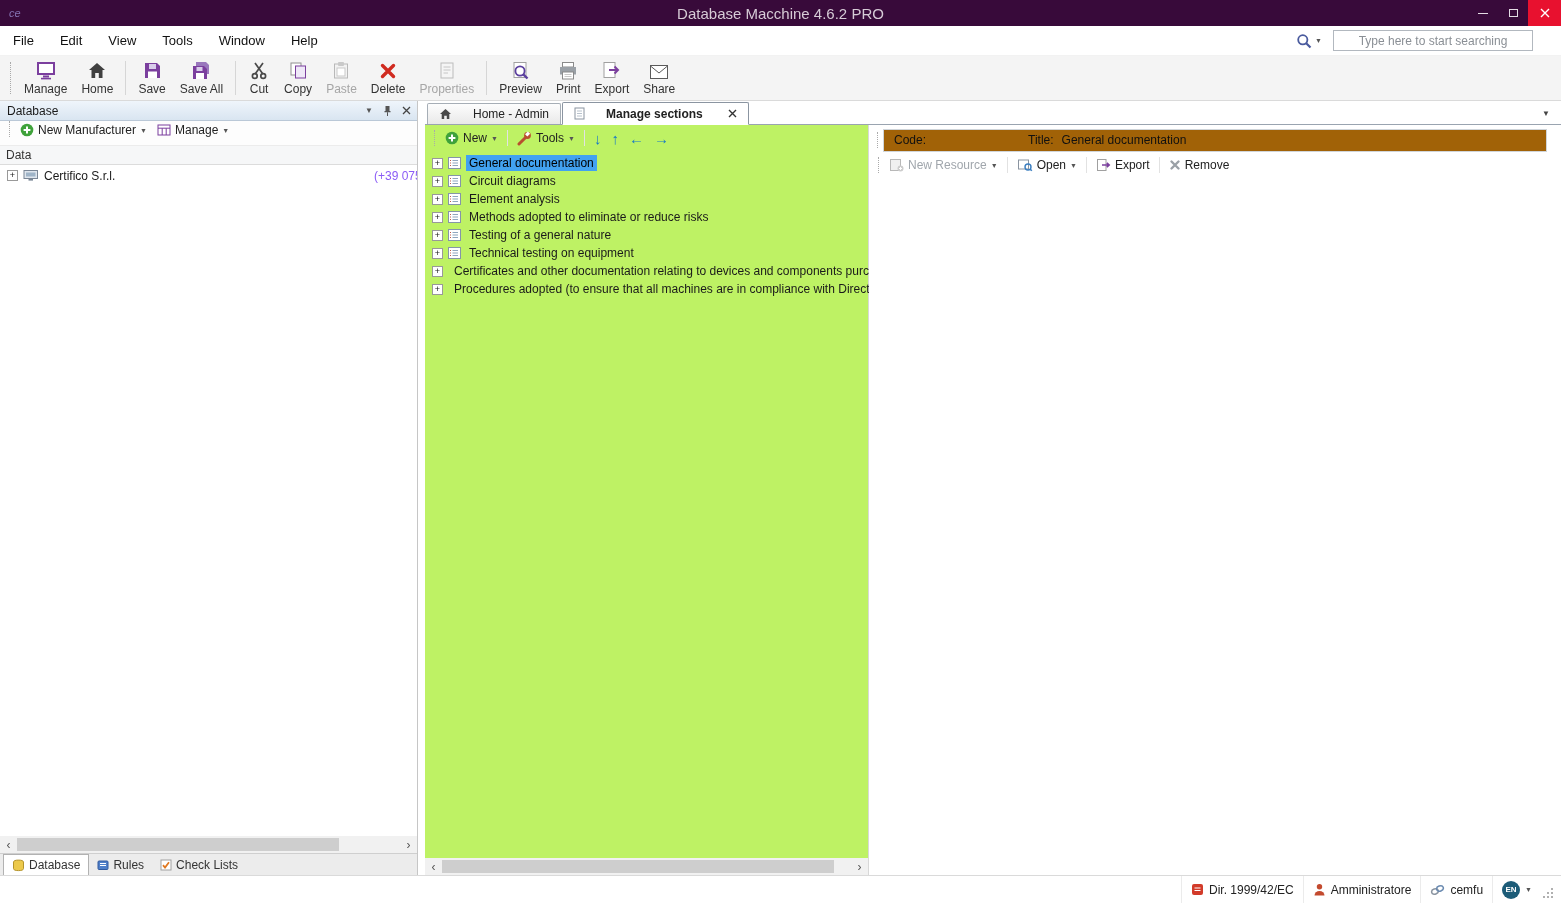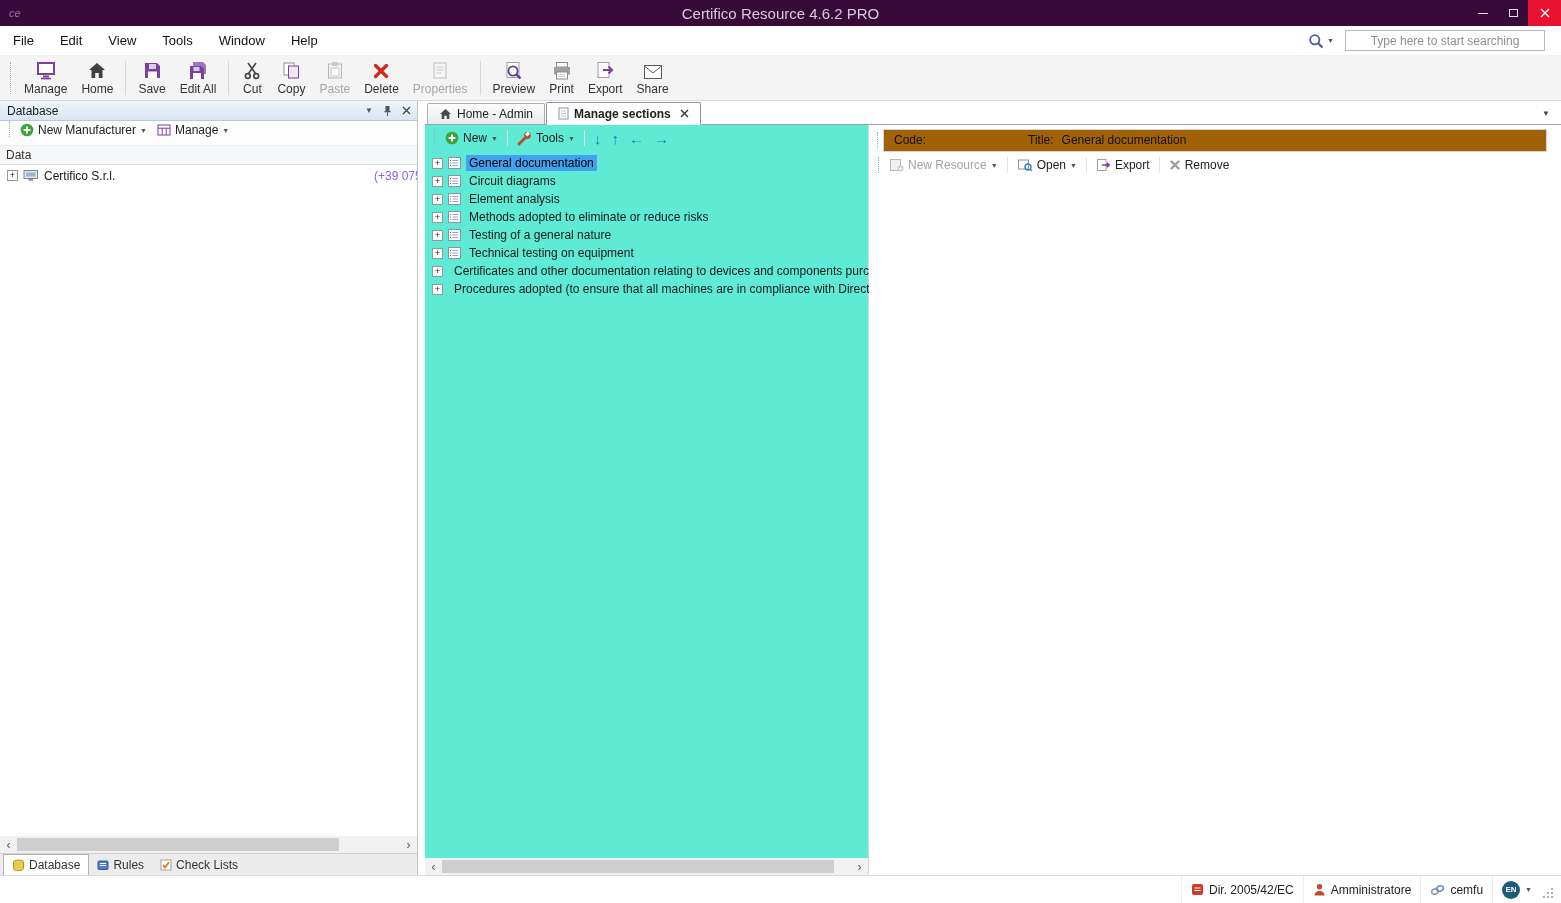--- a/index.html
+++ b/index.html
@@ -14,21 +14,21 @@
 .window-title{position:absolute;left:0;right:0;text-align:center;font-size:15px;color:#d6cbd6}
 .win-controls{margin-left:auto;display:flex;height:100%;z-index:2}
 .win-btn{width:30px;display:flex;align-items:center;justify-content:center}
 .win-btn.close{width:33px;background:#e8112f}
 .glyph-min{width:10px;height:1px;background:#e4dce4}
 .glyph-max{width:9px;height:8px;border:1px solid #e4dce4}
 
 
 .menubar{height:30px;background:#fff;display:flex;align-items:center;flex:0 0 auto;border-bottom:1px solid #f2f2f2}
 .menu-item{padding:0 13px;font-size:13px;color:#111}
-.menu-right{margin-left:auto;display:flex;align-items:center;gap:7px;padding-right:16px}
+.menu-right{margin-left:auto;display:flex;align-items:center;gap:7px;padding-right:28px}
 .search-btn{display:flex;align-items:center;gap:3px;padding:2px 4px}
 .caret{font-size:7px;color:#555;line-height:1}
 .search-input{width:200px;height:21px;border:1px solid #b2b8bf;font-family:"Liberation Sans",sans-serif;font-size:12px;color:#555;text-align:center;outline:none;background:#fff}
 .search-input::placeholder{color:#8a8f95}
 
 
 .toolbar{height:45px;background:#f4f4f4;border-bottom:1px solid #dadada;display:flex;align-items:center;padding-left:4px;flex:0 0 auto}
 .tb-grip{width:1px;height:32px;border-left:1px dotted #a9a9a9;margin:0 6px}
 .tb-sep{width:1px;height:34px;background:#d6d6d6;margin:0 5px}
 .tb-btn{display:flex;flex-direction:column;align-items:center;justify-content:center;gap:2px;padding:2px 7px;min-width:36px;font-size:12px;color:#333}
@@ -64,28 +64,28 @@
 .db-tabs{height:22px;background:#ececec;border-top:1px solid #cfcfcf;display:flex;align-items:stretch;padding-left:3px;font-size:12px;flex:0 0 auto}
 .db-tab{display:flex;align-items:center;gap:4px;padding:0 8px;color:#333}
 .db-tab.active{background:#fff;border:1px solid #b2b2b2;border-bottom:none}
 
 
 .v-splitter{width:7px;background:#fff;flex:0 0 auto}
 
 
 .main{flex:1;display:flex;flex-direction:column;min-width:0}
 .doc-tabbar{height:24px;display:flex;align-items:flex-end;border-bottom:1px solid #9aa4b0;background:#fff;padding-left:2px;position:relative;flex:0 0 auto}
-.doc-tab{display:flex;align-items:center;gap:5px;height:21px;padding:0 11px;font-size:12px;color:#222;background:linear-gradient(#fdfdfd,#e9e9e9);border:1px solid #a6aeb6;border-bottom:none;border-radius:2px 2px 0 0;margin-right:1px}
+.doc-tab{display:flex;align-items:center;gap:21px;height:21px;padding:0 11px;font-size:12px;color:#222;background:linear-gradient(#fdfdfd,#e9e9e9);border:1px solid #a6aeb6;border-bottom:none;border-radius:2px 2px 0 0;margin-right:1px}
 .doc-tab.active{background:#fff;height:23px;border-color:#8b95a1;font-weight:bold;margin-bottom:-1px;border-bottom:1px solid #fff}
 .tab-close{margin-left:4px;display:flex;align-items:center}
 .tab-overflow{position:absolute;right:11px;bottom:6px;font-size:8px;color:#444}
 .main-body{flex:1;display:flex;min-height:0}
 
 
-.sections-pane{width:444px;flex:0 0 auto;display:flex;flex-direction:column;border-right:1px solid #d8d8d8;min-height:0;background:#5eead4}
+.sections-pane{width:444px;flex:0 0 auto;display:flex;flex-direction:column;border-right:1px solid #d8d8d8;min-height:0;background:#bef264}
 .sec-toolbar{height:26px;display:flex;align-items:center;padding-left:4px;flex:0 0 auto}
 .mini-grip{width:1px;height:16px;border-left:1px dotted #aaa;margin:0 5px}
 .mini-sep{width:1px;height:16px;background:#e2e2e2;margin:0 4px}
 .blue-arrow{color:#1778c8;font-size:15px;font-weight:bold;padding:0 5px}
 .sec-tree{flex:1;min-height:0;padding-top:3px}
 .sec-row{height:18px;display:flex;align-items:center;gap:4px;padding-left:7px;white-space:nowrap}
 .sec-label{padding:1px 3px}
 .sec-row.selected .sec-label{background:#42a2f0;color:#000}
 
 
@@ -104,21 +104,21 @@
 .lang-circle{width:18px;height:18px;border-radius:50%;background:#1d5c78;color:#fff;font-size:8px;font-weight:bold;display:flex;align-items:center;justify-content:center}
 .resize-grip{width:16px;height:100%;display:flex;align-items:flex-end;justify-content:flex-end;padding:0 2px 3px 0}
 </style>
 </head>
 <body>
 
 <div id="app">
 
   <div class="titlebar">
     <span class="app-logo">ce</span>
-    <div class="window-title">Certifico Resource 4.6.2 PRO</div>
+    <div class="window-title">Database Macchine 4.6.2 PRO</div>
     <div class="win-controls">
       <div class="win-btn">
           <span class="glyph-min"></span>
         </div>
       <div class="win-btn">
           <span class="glyph-max"></span>
         </div>
       <div class="win-btn close">
         <svg width="10" height="10">
             <path d="M1 1 L9 9 M9 1 L1 9" stroke="#fff" stroke-width="1.4"></path>
@@ -180,21 +180,21 @@
     </div>
     <div class="tb-btn">
       <span class="ico">
           <svg width="21" height="19">
             <path d="M5 1 H15 L18 4 V13 H5 Z" fill="#9a78bd"></path>
             <path d="M2 5 H13 L16 8 V18 H2 Z" fill="#7b3f9e"></path>
             <rect x="5" y="12" width="8" height="6" fill="#fff"></rect>
             <rect x="5.5" y="6" width="6" height="4" fill="#d9cdeb"></rect>
           </svg>
         </span>
-      <span>Edit All</span>
+      <span>Save All</span>
     </div>
     <span class="tb-sep"></span>
     <div class="tb-btn">
       <span class="ico">
           <svg width="18" height="19">
             <path d="M5 2 L12.5 12.5 M13 2 L5.5 12.5" stroke="#4a4a4a" stroke-width="1.7" fill="none"></path>
             <circle cx="4.8" cy="15" r="2.4" fill="none" stroke="#4a4a4a" stroke-width="1.7"></circle>
             <circle cx="13.2" cy="15" r="2.4" fill="none" stroke="#4a4a4a" stroke-width="1.7"></circle>
           </svg>
         </span>
@@ -556,21 +556,21 @@
       </div>
     </div>
   </div>
 
   <div class="statusbar">
     <div class="sb-item">
       <svg width="13" height="13">
           <rect x="1" y="1" width="11" height="11" rx="2" fill="#d23b2a"></rect>
           <path d="M3.5 5 H9.5 M3.5 7.5 H9.5" stroke="#fff" stroke-width="1.2"></path>
         </svg>
-      <span>Dir. 2005/42/EC</span>
+      <span>Dir. 1999/42/EC</span>
     </div>
     <div class="sb-item">
       <svg width="13" height="13">
           <circle cx="6.5" cy="3.8" r="2.7" fill="#c34a2e"></circle>
           <path d="M1.5 12.5 A5 4.6 0 0 1 11.5 12.5 Z" fill="#c34a2e"></path>
         </svg>
       <span>Amministratore</span>
     </div>
     <div class="sb-item">
       <svg width="15" height="12">

